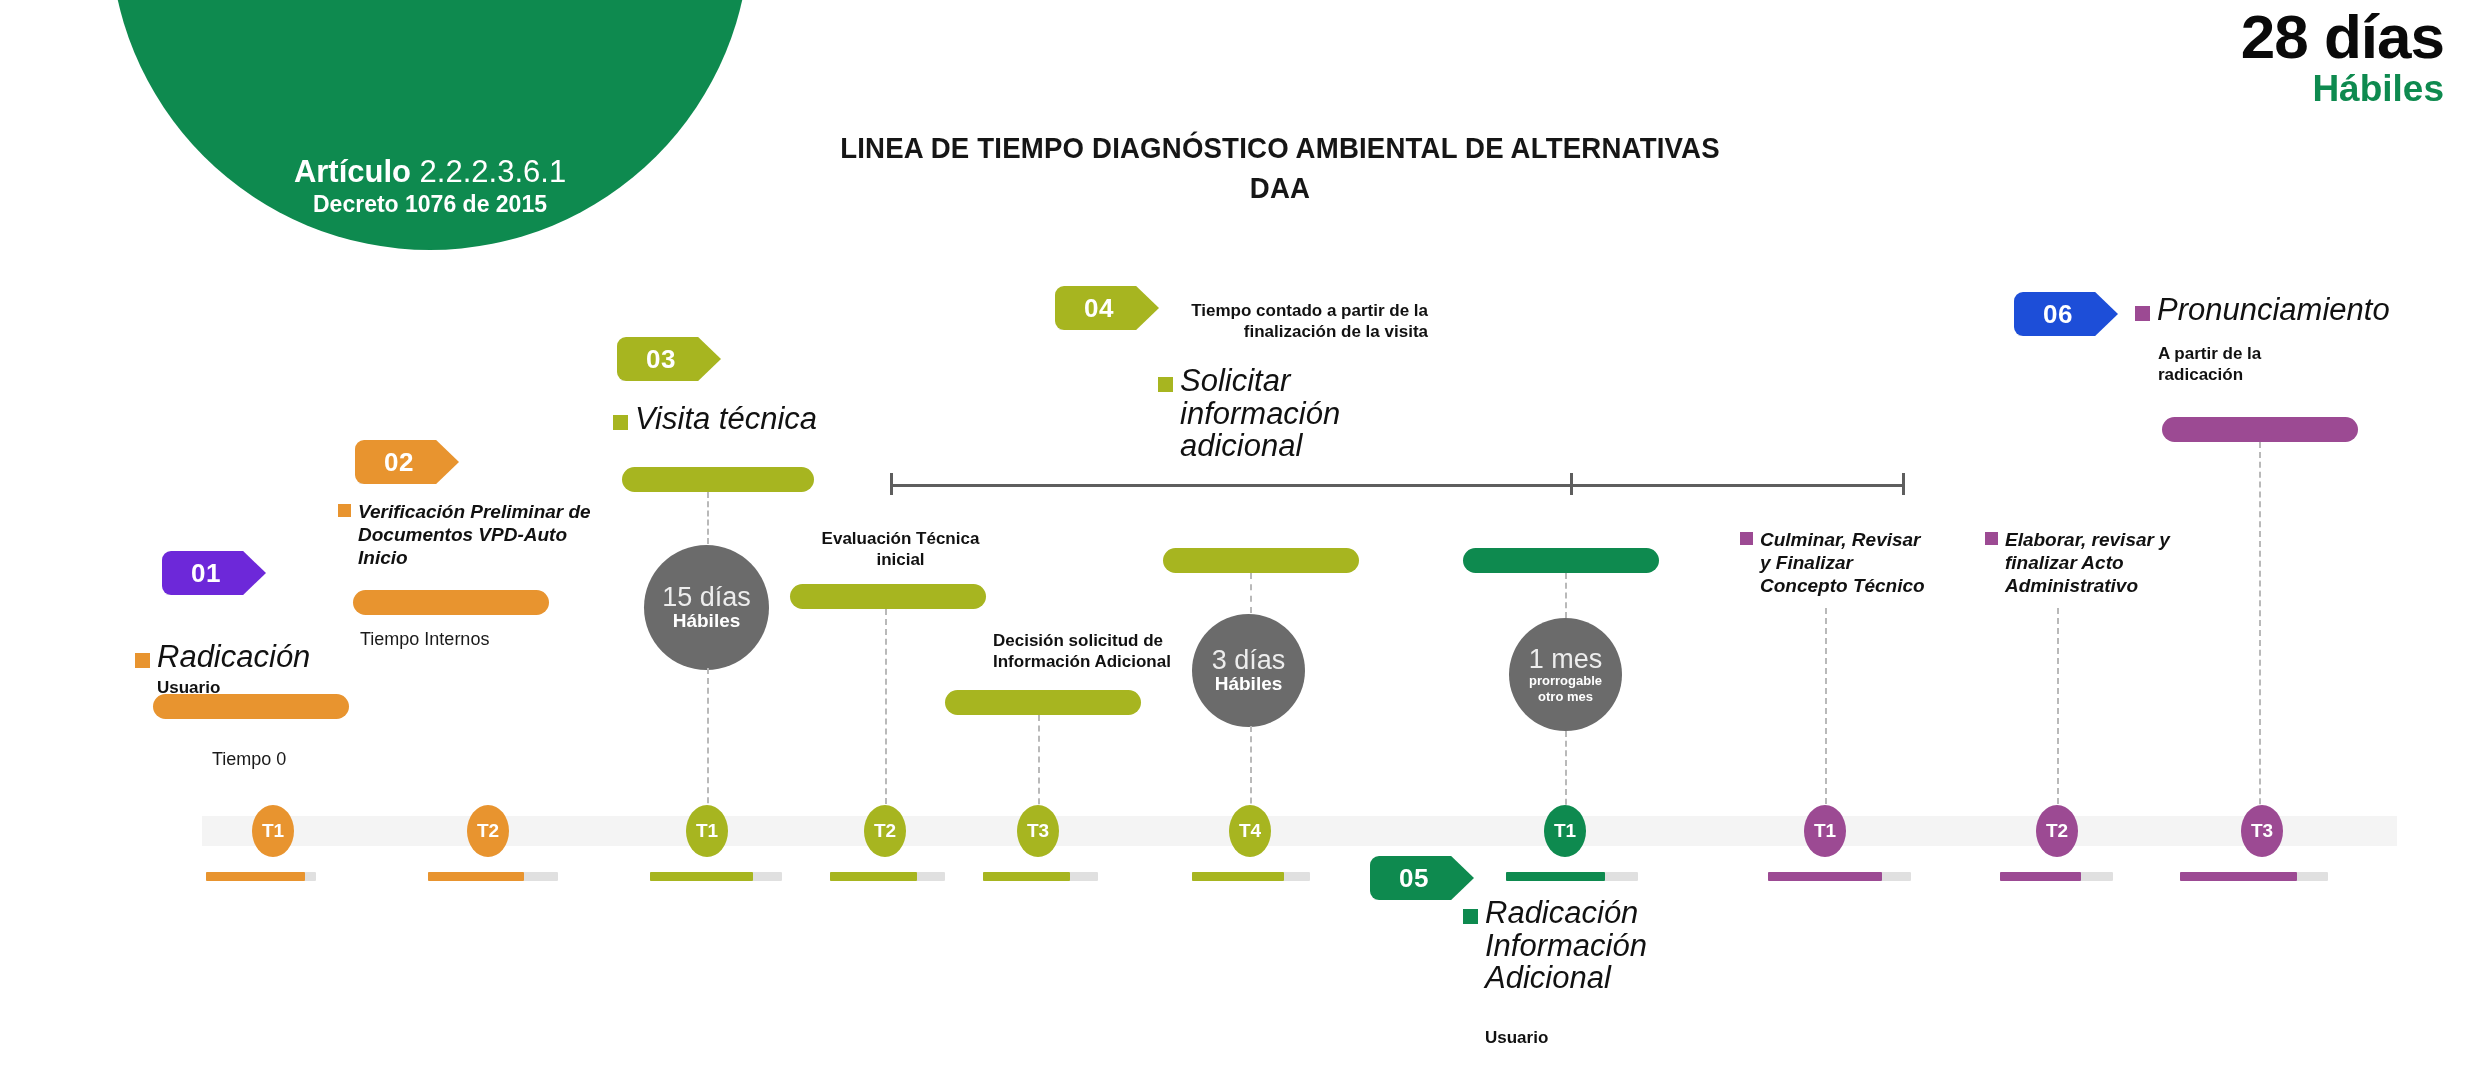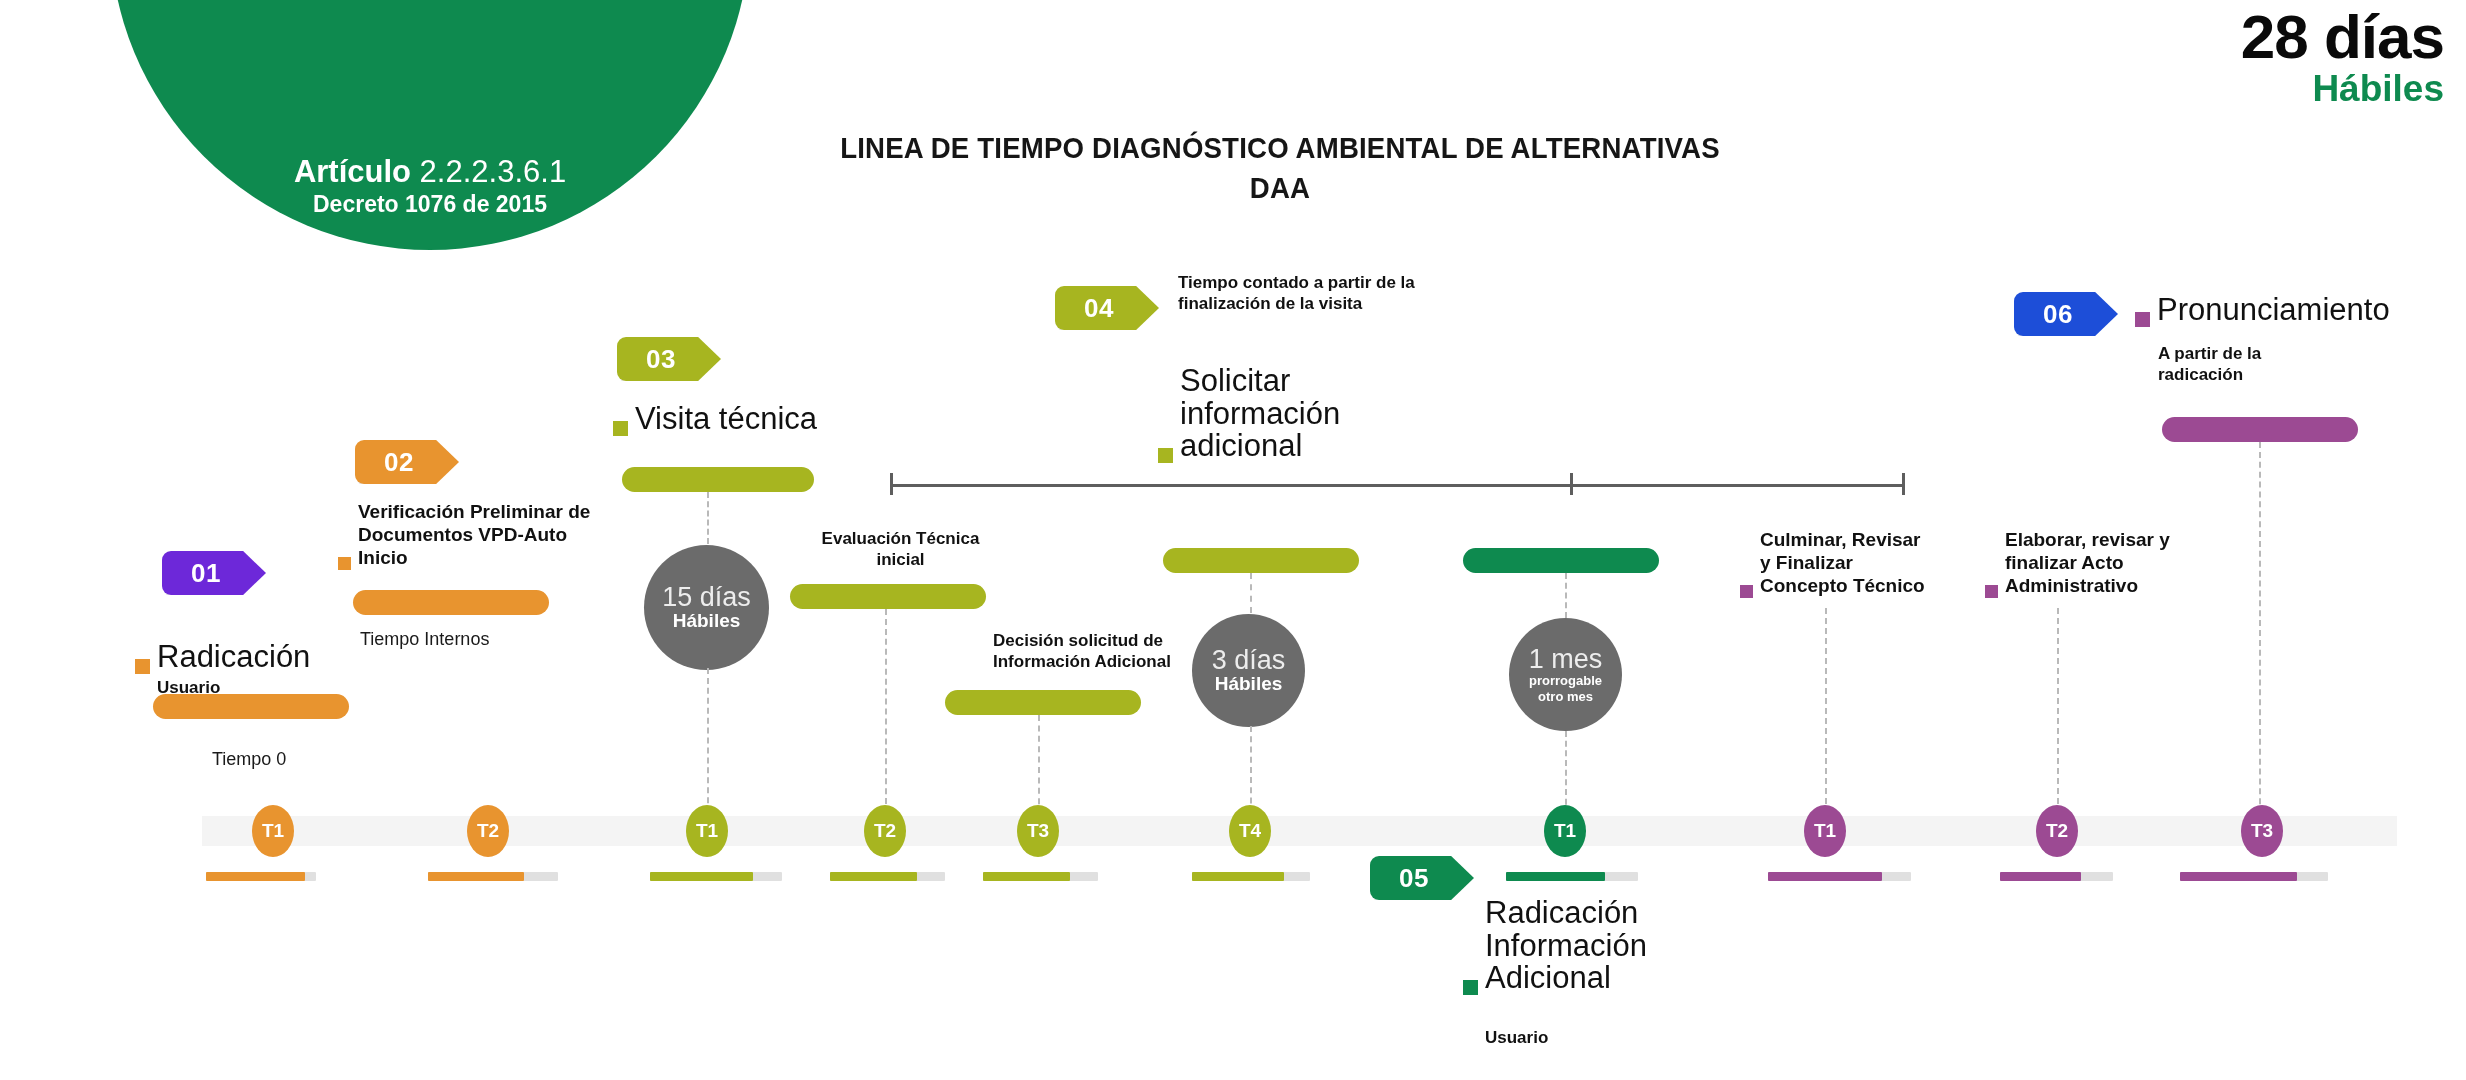--- a/index.html
+++ b/index.html
@@ -43,21 +43,21 @@
     position:absolute; height:44px; width:104px;
     display:flex; align-items:center; justify-content:center;
     color:#fff; font-weight:bold; font-size:26px; letter-spacing:.5px;
     border-radius:9px 0 0 9px;
     clip-path:polygon(0 0, 78% 0, 100% 50%, 78% 100%, 0 100%);
     filter:drop-shadow(2px 3px 0 rgba(0,0,0,.10));
   }
   .chev span{ margin-right:16px; }
 
   
-  .hl{ position:absolute; display:flex; align-items:flex-end; }
+  .hl{ position:absolute; display:flex; align-items:flex-start;font-style:italic; }
   .sqr{ width:15px; height:15px; flex:0 0 15px; margin-top:12px; margin-right:7px; }
   .hl .t{ font-size:31px; color:#111; line-height:1.05; }
   .hl.small .t{ font-size:19px; font-weight:bold; line-height:1.22; }
   .hl.small .sqr{ width:13px; height:13px; flex:0 0 13px; margin-top:4px; margin-right:7px; }
 
   .subnote{ position:absolute; font-size:17px; font-weight:bold; color:#111; line-height:1.22; }
   .note{ position:absolute; font-size:17px; font-weight:bold; color:#111; line-height:1.25; }
   .plain{ position:absolute; font-size:18px; color:#1a1a1a; }
 
   
@@ -154,21 +154,21 @@
   <div class="pill" style="left:790px; top:584px; width:196px; background:#a7b520;"></div>
   <div class="dash" style="left:885px; top:609px; height:215px;"></div>
 
   <div class="note" style="left:993px; top:630px; width:192px;">Decisión solicitud de Información Adicional</div>
   <div class="pill" style="left:945px; top:690px; width:196px; background:#a7b520;"></div>
   <div class="dash" style="left:1038px; top:715px; height:110px;"></div>
 
   <div class="chev" style="left:1055px; top:286px; background:#a7b520;">
     <span>04</span>
   </div>
-  <div class="note" style="left:1178px; top:272px; width:250px;">Tiempo contado a partir de la finalización de la visita</div>
+  <div class="note" style="left:1178px; top:300px; width:250px;text-align:right;">Tiempo contado a partir de la finalización de la visita</div>
   <div class="hl" style="left:1158px; top:365px; width:225px;">
     <div class="sqr" style="background:#a7b520;"></div>
     <div class="t">Solicitar información adicional</div>
   </div>
 
   <div class="bracket" style="left:890px; top:473px; width:1015px;">
     <div class="hbar"></div>
     <div class="tick" style="left:0;"></div>
     <div class="tick" style="left:680px;"></div>
     <div class="tick" style="right:0;"></div>

